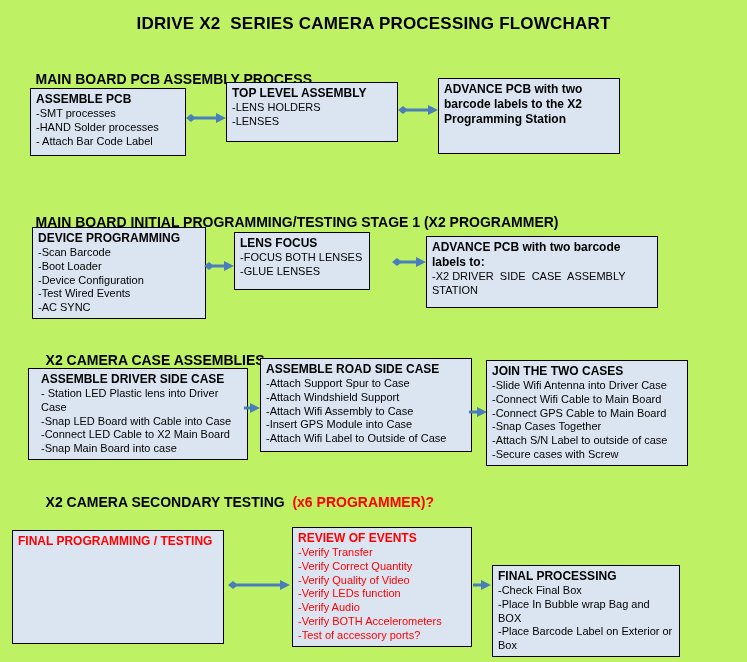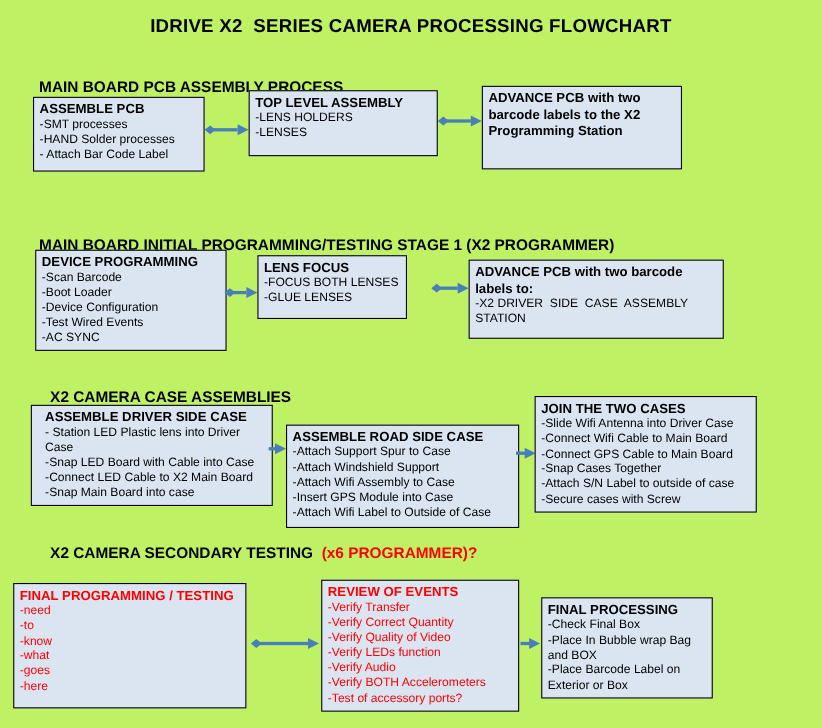--- a/index.html
+++ b/index.html
@@ -115,21 +115,21 @@
         <div class="item">-Connect LED Cable to X2 Main Board</div>
         <div class="item">-Snap Main Board into case</div>
       </div>
   </div>
 
   <svg class="arrow" style="left:244px;top:402px;" width="16" height="12" viewBox="0 0 16 12">
     <rect x="0" y="4.5" width="8" height="3" fill="currentColor"></rect>
     <polygon points="6,1 16,6 6,11" fill="currentColor"></polygon>
   </svg>
 
-  <div class="box" style="left:260px;top:386px;width:212px;min-height:94px;">
+  <div class="box" style="left:260px;top:358px;width:212px;min-height:94px;">
     <div class="box-title">ASSEMBLE ROAD SIDE CASE</div>
     <div class="box-items">
         <div class="item">-Attach Support Spur to Case</div>
         <div class="item">-Attach Windshield Support</div>
         <div class="item">-Attach Wifi Assembly to Case</div>
         <div class="item">-Insert GPS Module into Case</div>
         <div class="item">-Attach Wifi Label to Outside of Case</div>
       </div>
   </div>
 
@@ -149,28 +149,20 @@
         <div class="item">-Secure cases with Screw</div>
       </div>
   </div>
 
   <div class="heading" style="left:30px;top:478px;">
     <span>X2 CAMERA SECONDARY TESTING</span><span class="red-text">  (x6 PROGRAMMER)?</span>
   </div>
 
   <div class="box red" style="left:12px;top:530px;width:212px;min-height:114px;">
     <div class="box-title">FINAL PROGRAMMING / TESTING</div>
-    <div class="box-items">
-        <div class="item">-need</div>
-        <div class="item">-to</div>
-        <div class="item">-know</div>
-        <div class="item">-what</div>
-        <div class="item">-goes</div>
-        <div class="item">-here</div>
-      </div>
   </div>
 
   <svg class="arrow" style="left:228px;top:579px;" width="62" height="12" viewBox="0 0 62 12">
     <polygon points="0,6 5,2 10,6 5,10" fill="currentColor"></polygon>
     <rect x="8" y="4.5" width="44" height="3" fill="currentColor"></rect>
     <polygon points="52,1 62,6 52,11" fill="currentColor"></polygon>
   </svg>
 
   <div class="box red" style="left:292px;top:527px;width:180px;min-height:120px;">
     <div class="box-title">REVIEW OF EVENTS</div>
@@ -183,21 +175,21 @@
         <div class="item">-Verify BOTH Accelerometers</div>
         <div class="item">-Test of accessory ports?</div>
       </div>
   </div>
 
   <svg class="arrow" style="left:473px;top:579px;" width="18" height="12" viewBox="0 0 18 12">
     <rect x="0" y="4.5" width="10" height="3" fill="currentColor"></rect>
     <polygon points="8,1 18,6 8,11" fill="currentColor"></polygon>
   </svg>
 
-  <div class="box" style="left:492px;top:543px;width:156px;min-height:90px;">
+  <div class="box" style="left:492px;top:565px;width:188px;min-height:90px;">
     <div class="box-title">FINAL PROCESSING</div>
     <div class="box-items">
         <div class="item">-Check Final Box</div>
         <div class="item">-Place In Bubble wrap Bag and BOX</div>
         <div class="item">-Place Barcode Label on Exterior or Box</div>
       </div>
   </div>
 
 </div>
 

